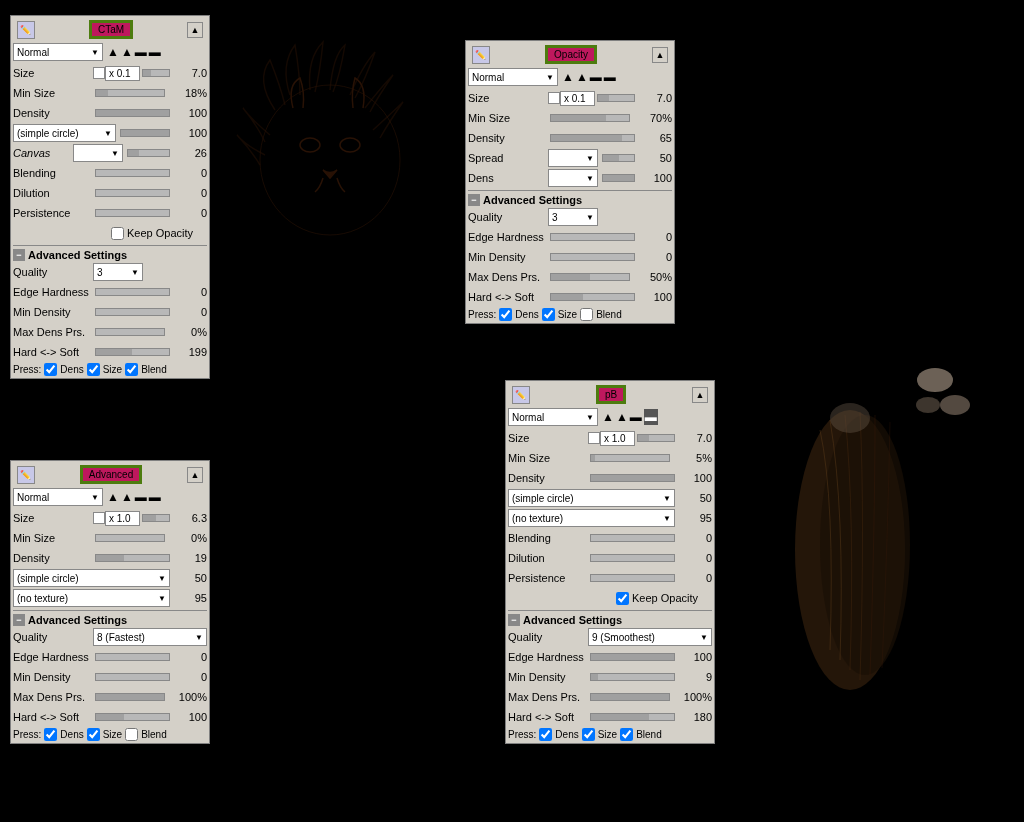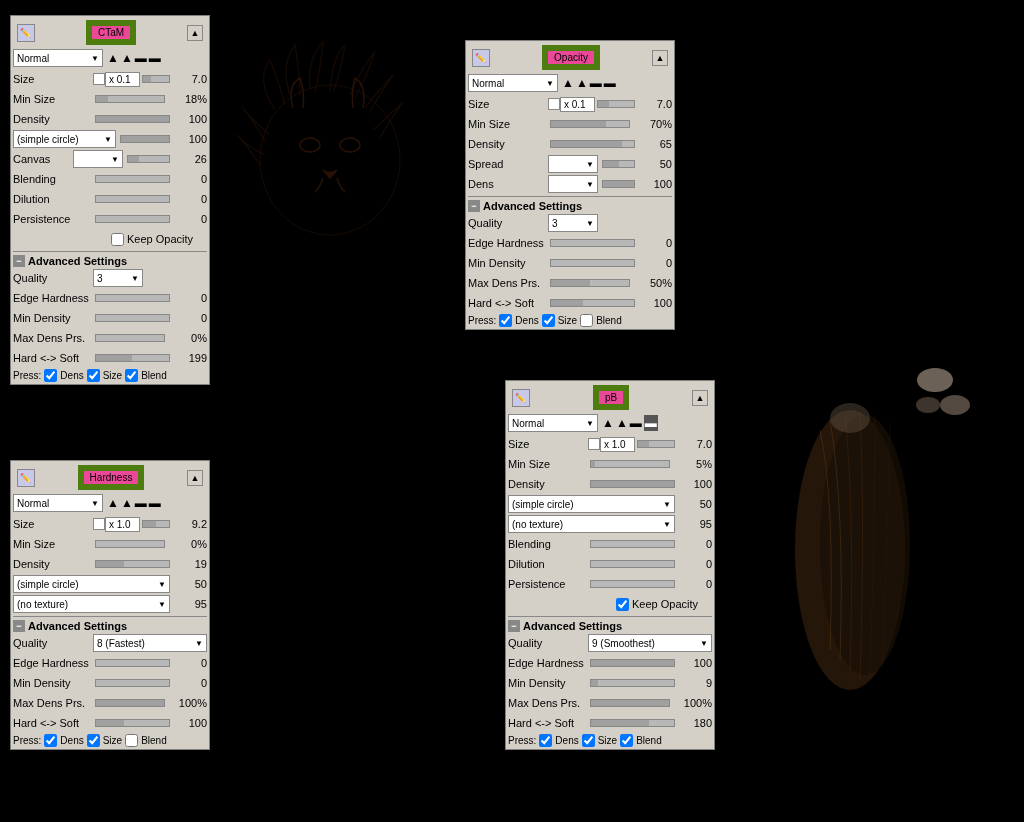--- a/index.html
+++ b/index.html
@@ -24,25 +24,25 @@
     .panel-header {
       display: flex;
       align-items: center;
       justify-content: space-between;
       background: #d4d0c8;
       padding: 2px 4px;
       margin-bottom: 2px;
     }
 
     .panel-title-box {
-      background: #ec4899;
+      background: #be185d;
       padding: 1px 6px;
       font-size: 10px;
       color: #000;
-      border: 6px solid #4d7c0f;
+      border: 3px solid #4d7c0f;
     }
 
     .panel-icon {
       width: 18px;
       height: 18px;
       background: #c8c8e8;
       border: 1px solid #888;
       display: inline-flex;
       align-items: center;
       justify-content: center;
@@ -250,21 +250,21 @@
       <span>(simple circle)</span>
       <span class="dropdown-arrow">▼</span>
     </div>
     <div class="slider-track" style="flex:0 0 50px;">
       <div class="slider-fill" style="width:100%;"></div>
     </div>
     <div class="value-box">100</div>
   </div>
 
   <div class="row">
-    <label style="width:60px; flex:0 0 60px;">Canvas</label>
+    <label style="width:60px; flex:0 0 60px;font-style:italic;">Canvas</label>
     <div class="dropdown" style="flex:0 0 50px; margin-right:2px;">
       <span></span>
       <span class="dropdown-arrow">▼</span>
     </div>
     <div class="slider-track" style="flex:1;">
       <div class="slider-fill" style="width:26%;"></div>
     </div>
     <div class="value-box">26</div>
   </div>
 
@@ -351,21 +351,21 @@
     <input type="checkbox" checked="" style="">
     <span>Size</span>
     <input type="checkbox" checked="" style="">
     <span>Blend</span>
   </div>
 </div>
 
 <div class="brush-panel" style="top:460px; left:10px; width:200px;">
   <div class="panel-header">
     <div class="panel-icon">✏️</div>
-    <div class="panel-title-box">Hardness</div>
+    <div class="panel-title-box">Advanced</div>
     <div class="panel-arrow">▲</div>
   </div>
 
   <div class="normal-row">
     <div class="normal-dropdown">
       <span>Normal</span>
       <span class="dropdown-arrow">▼</span>
     </div>
     <div class="brush-shapes">
       <span style="font-size:12px;">▲</span>
@@ -375,21 +375,21 @@
     </div>
   </div>
 
   <div class="row">
     <label>Size</label>
     <div class="size-check"></div>
     <div class="multiplier-box">x 1.0</div>
     <div class="slider-track" style="flex:1;">
       <div class="slider-fill" style="width:50%;"></div>
     </div>
-    <div class="value-box">9.2</div>
+    <div class="value-box">6.3</div>
   </div>
 
   <div class="row">
     <label>Min Size</label>
     <div class="slider-track" style="flex:1;">
       <div class="slider-fill" style="width:0%;"></div>
     </div>
     <div class="pct-val">0%</div>
   </div>
 

